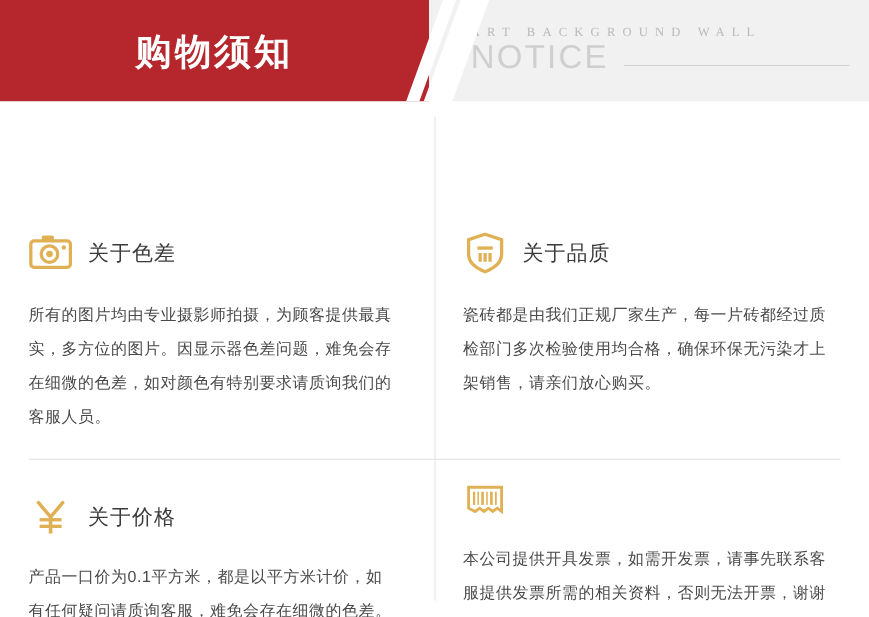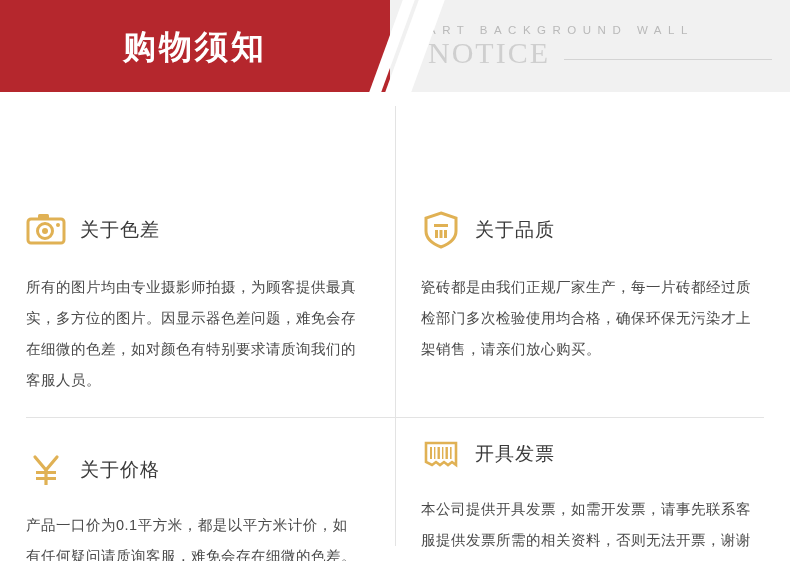--- a/index.html
+++ b/index.html
@@ -68,31 +68,31 @@
     height: 92px;
     width: 12px;
     background: #ffffff;
     transform: skewX(-20deg);
   }
   .header-sub {
     color: #b9b9b9;
     font-size: 11.5px;
     letter-spacing: 6.5px;
     margin-bottom: 2px;
-    font-family: Liberation Sans, sans-serif;
+    font-family: Liberation Serif, serif;
   }
   .header-notice-row {
     display: flex;
     align-items: center;
   }
   .header-notice {
     color: #cfcfcf;
     font-size: 30px;
     letter-spacing: 2px;
-    font-family: Liberation Serif, serif;
+    font-family: Liberation Sans, sans-serif;
     line-height: 1;
   }
   .header-rule {
     flex: 1;
     height: 1px;
     background: #d4d4d4;
     margin-left: 14px;
     margin-right: 18px;
     margin-top: 12px;
   }
@@ -238,19 +238,18 @@
           <svg width="40" height="40" viewBox="0 0 40 40" aria-hidden="true">
             <path d="M5 9 H35 V31 L31 28 L27 31 L23 28 L19 31 L15 28 L11 31 L5 28 Z" fill="none" stroke="#e0b154" stroke-width="2.6"></path>
             <rect x="9" y="13" width="2" height="12" fill="#e0b154"></rect>
             <rect x="13" y="13" width="1.4" height="12" fill="#e0b154"></rect>
             <rect x="16.5" y="13" width="2.4" height="12" fill="#e0b154"></rect>
             <rect x="21" y="13" width="1.4" height="12" fill="#e0b154"></rect>
             <rect x="24.5" y="13" width="2.4" height="12" fill="#e0b154"></rect>
             <rect x="29" y="13" width="1.6" height="12" fill="#e0b154"></rect>
           </svg>
         </div>
-        <div class="cell-title">开具发票</div>
       </div>
       <div class="cell-body">本公司提供开具发票，如需开发票，请事先联系客服提供发票所需的相关资料，否则无法开票，谢谢配合。</div>
     </div>
 
   </div>
 </div>
 
 </body></html>

